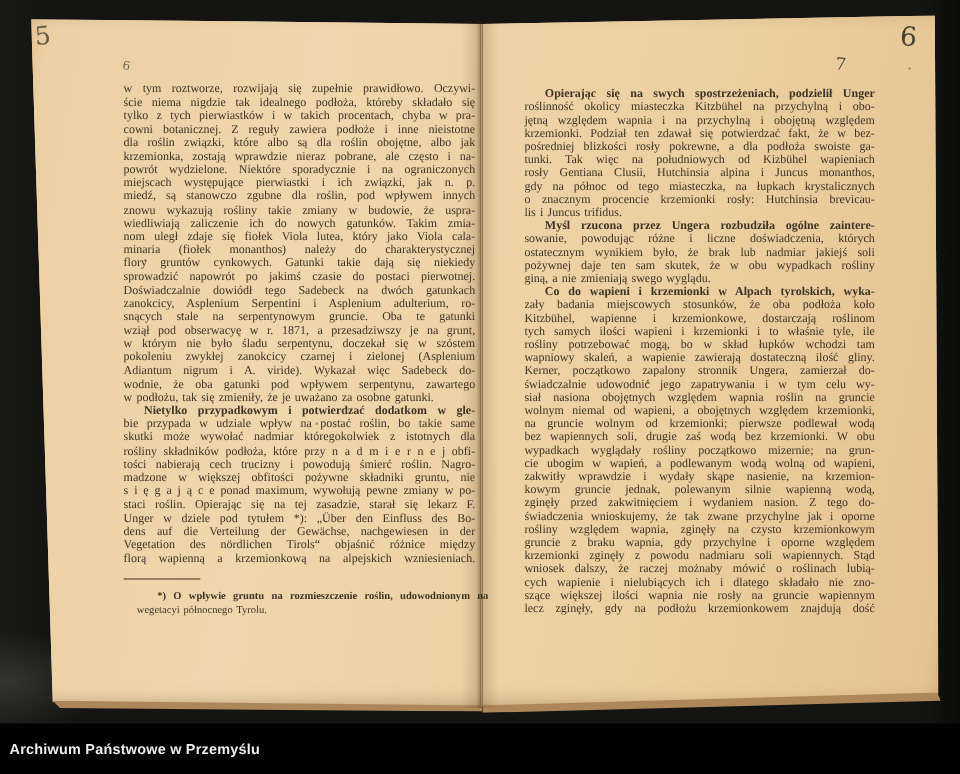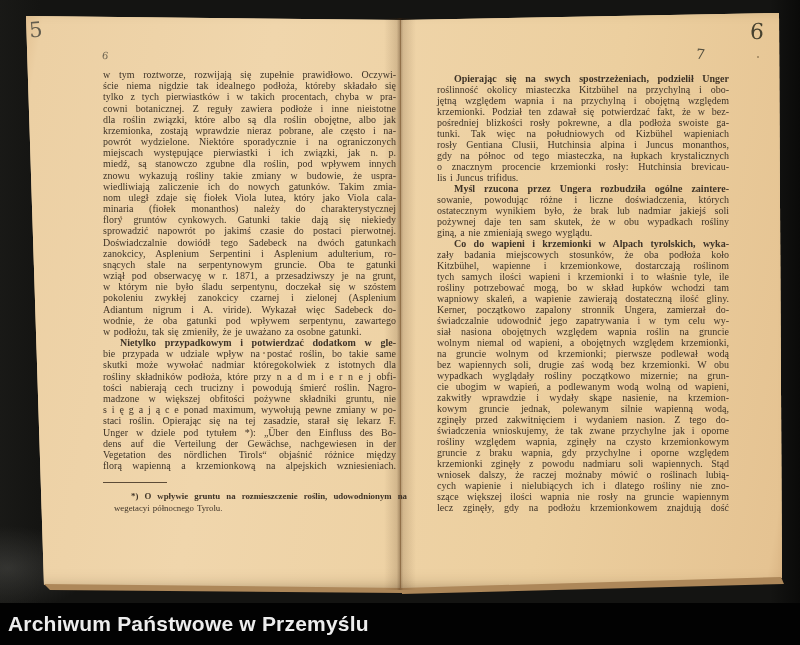--- a/index.html
+++ b/index.html
@@ -56,21 +56,21 @@
   #pencil-small{left:102px;top:50px;font-size:10px;transform:rotate(9deg);color:#6d6450;}
   .speck{position:absolute;border-radius:50%;background:rgba(110,90,60,.65);}
 
   
   #footer-bar{
     position:absolute;left:0;top:603px;width:800px;height:42px;
     background:var(--footer_bg,#020202);display:flex;align-items:center;
   }
   #footer-label{
     color:var(--footer_text,#ededed);font-family:"Liberation Sans",sans-serif;
-    font-weight:bold;font-size:21px;letter-spacing:.2px;padding-left:8px;
+    font-weight:bold;font-size:12px;letter-spacing:.2px;padding-left:8px;
   }
 </style>
 </head>
 <body>
 
 <div class="stage">
 
   <div class="layer" id="page-left">
     <div class="paper"></div>
   </div>
@@ -170,21 +170,21 @@
       <div class="tl j">wypadkach wyglądały rośliny początkowo mizernie; na grun-</div>
       <div class="tl j">cie ubogim w wapień, a podlewanym wodą wolną od wapieni,</div>
       <div class="tl j">zakwitły wprawdzie i wydały skąpe nasienie, na krzemion-</div>
       <div class="tl j">kowym gruncie jednak, polewanym silnie wapienną wodą,</div>
       <div class="tl j">zginęły przed zakwitnięciem i wydaniem nasion. Z tego do-</div>
       <div class="tl j">świadczenia wnioskujemy, że tak zwane przychylne jak i oporne</div>
       <div class="tl j">rośliny względem wapnia, zginęły na czysto krzemionkowym</div>
       <div class="tl j">gruncie z braku wapnia, gdy przychylne i oporne względem</div>
       <div class="tl j">krzemionki zginęły z powodu nadmiaru soli wapiennych. Stąd</div>
       <div class="tl j">wniosek dalszy, że raczej możnaby mówić o roślinach lubią-</div>
-      <div class="tl j">cych wapienie i nielubiących ich i dlatego rośliny nie zno-</div>
+      <div class="tl j">cych wapienie i nielubiących ich i dlatego składało nie zno-</div>
       <div class="tl j">szące większej ilości wapnia nie rosły na gruncie wapiennym</div>
       <div class="tl j">lecz zginęły, gdy na podłożu krzemionkowem znajdują dość</div>
     </div>
 
   <div id="footer-bar">
     <span id="footer-label">Archiwum Państwowe w Przemyślu</span>
   </div>
 </div>
 
 </body></html>

